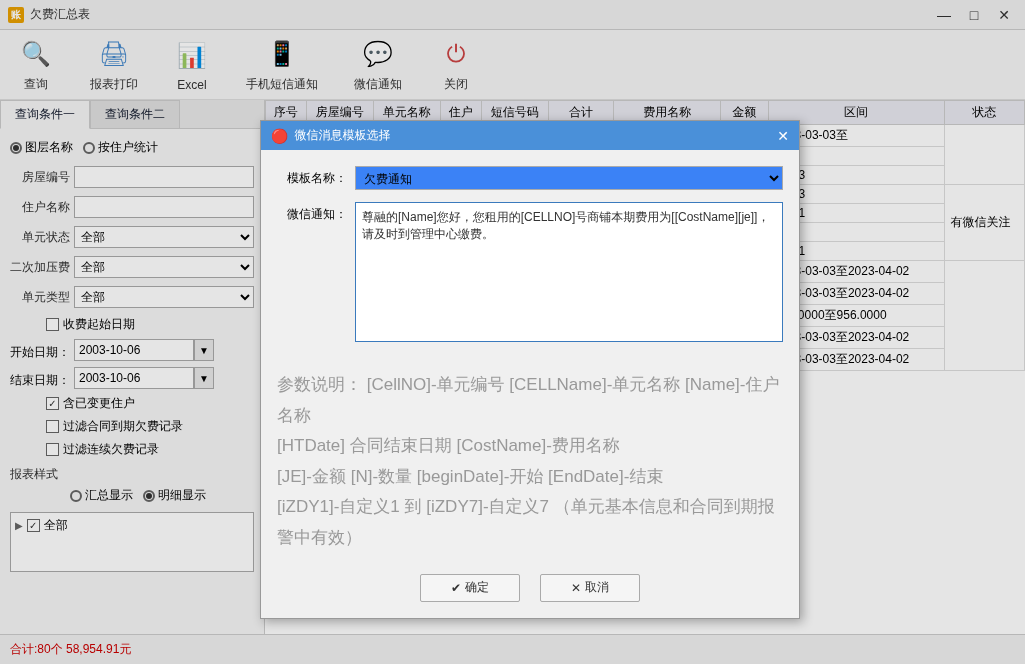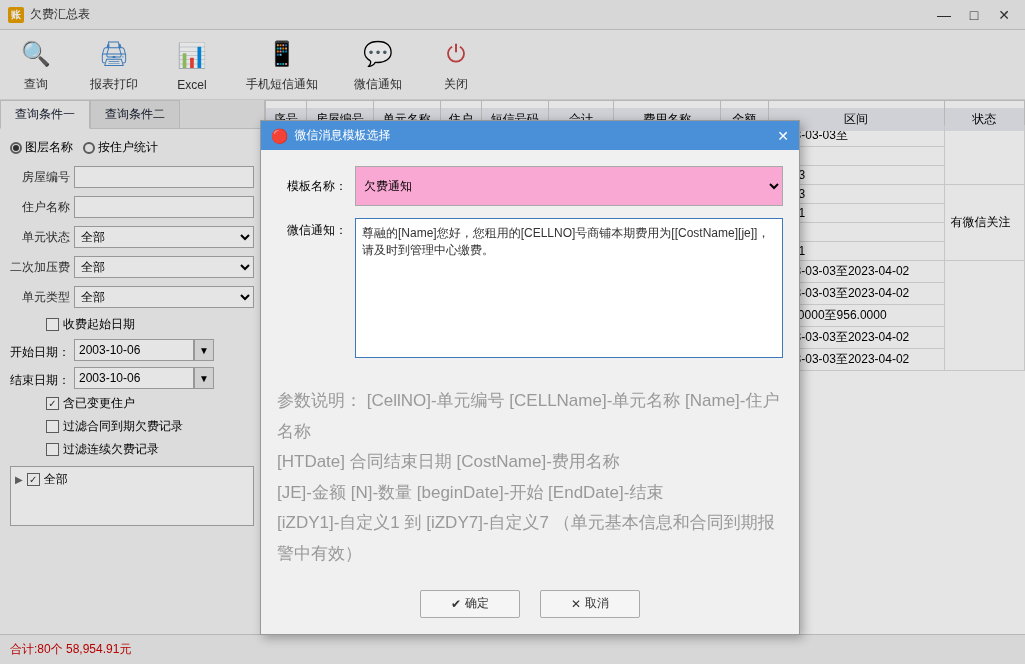--- a/index.html
+++ b/index.html
@@ -115,21 +115,21 @@
     .table-container { flex: 1; overflow: auto; background: white; }
     table { width: 100%; border-collapse: collapse; }
     th {
       background: #e8e8f0;
       border: 1px solid #ccc;
       padding: 3px 6px;
       text-align: center;
       font-weight: normal;
       white-space: nowrap;
       position: sticky;
-      top: 7px;
+      top: 0;
       z-index: 2;
     }
     td {
       border: 1px solid #ddd;
       padding: 2px 6px;
       white-space: nowrap;
     }
     
     
     .status-bar {
@@ -170,21 +170,21 @@
       gap: 6px;
       font-size: 13px;
     }
     .dialog-title-icon { font-size: 14px; }
     .dialog-title-text { flex: 1; }
     .dialog-close { cursor: pointer; font-size: 14px; color: white; background: none; border: none; }
     
     .dialog-body { padding: 16px; }
     .dialog-row { display: flex; align-items: center; margin-bottom: 12px; }
     .dialog-label { width: 70px; text-align: right; margin-right: 8px; font-size: 12px; }
-    .dialog-select { flex: 1; height: 40px; border: 1px solid #aaa; background: #f9a8d4; padding: 4px 4px; font-size: 12px; }
+    .dialog-select { flex: 1; height: 24px; border: 1px solid #aaa; background: #3b82f6; padding: 4px 4px; font-size: 12px; }
     .dialog-textarea { flex: 1; height: 140px; border: 1px solid #3a7abd; padding: 6px; font-size: 12px; resize: none; font-family: 'Microsoft YaHei', SimSun, sans-serif; color: #333; }
     
     .params-section { padding: 0 16px 10px; }
     .params-text { font-size: 17px; color: #999; line-height: 1.8; }
     
     .dialog-footer { display: flex; justify-content: center; gap: 20px; padding: 10px 16px 16px; }
     .dialog-btn {
       width: 100px;
       height: 28px;
       border: 1px solid #aaa;
@@ -312,20 +312,33 @@
       </div>
       <div class="checkbox-row">
         <div class="checkbox-box"></div>
         <span>过滤合同到期欠费记录</span>
       </div>
       <div class="checkbox-row">
         <div class="checkbox-box"></div>
         <span>过滤连续欠费记录</span>
       </div>
 
+      <div class="report-style">
+        <div class="form-label" style="text-align:left;margin-bottom:4px;">报表样式</div>
+        <div class="report-radios">
+          <div class="radio-item">
+            <div class="radio-circle"></div>
+            <span>汇总显示</span>
+          </div>
+          <div class="radio-item">
+            <div class="radio-circle checked"></div>
+            <span>明细显示</span>
+          </div>
+        </div>
+      </div>
 
       <div class="layer-section">
         <div class="layer-box">
           <div class="layer-item">
             <span class="layer-expand">▶</span>
             <div class="checkbox-box checked"></div>
             <span>全部</span>
           </div>
         </div>
       </div>

